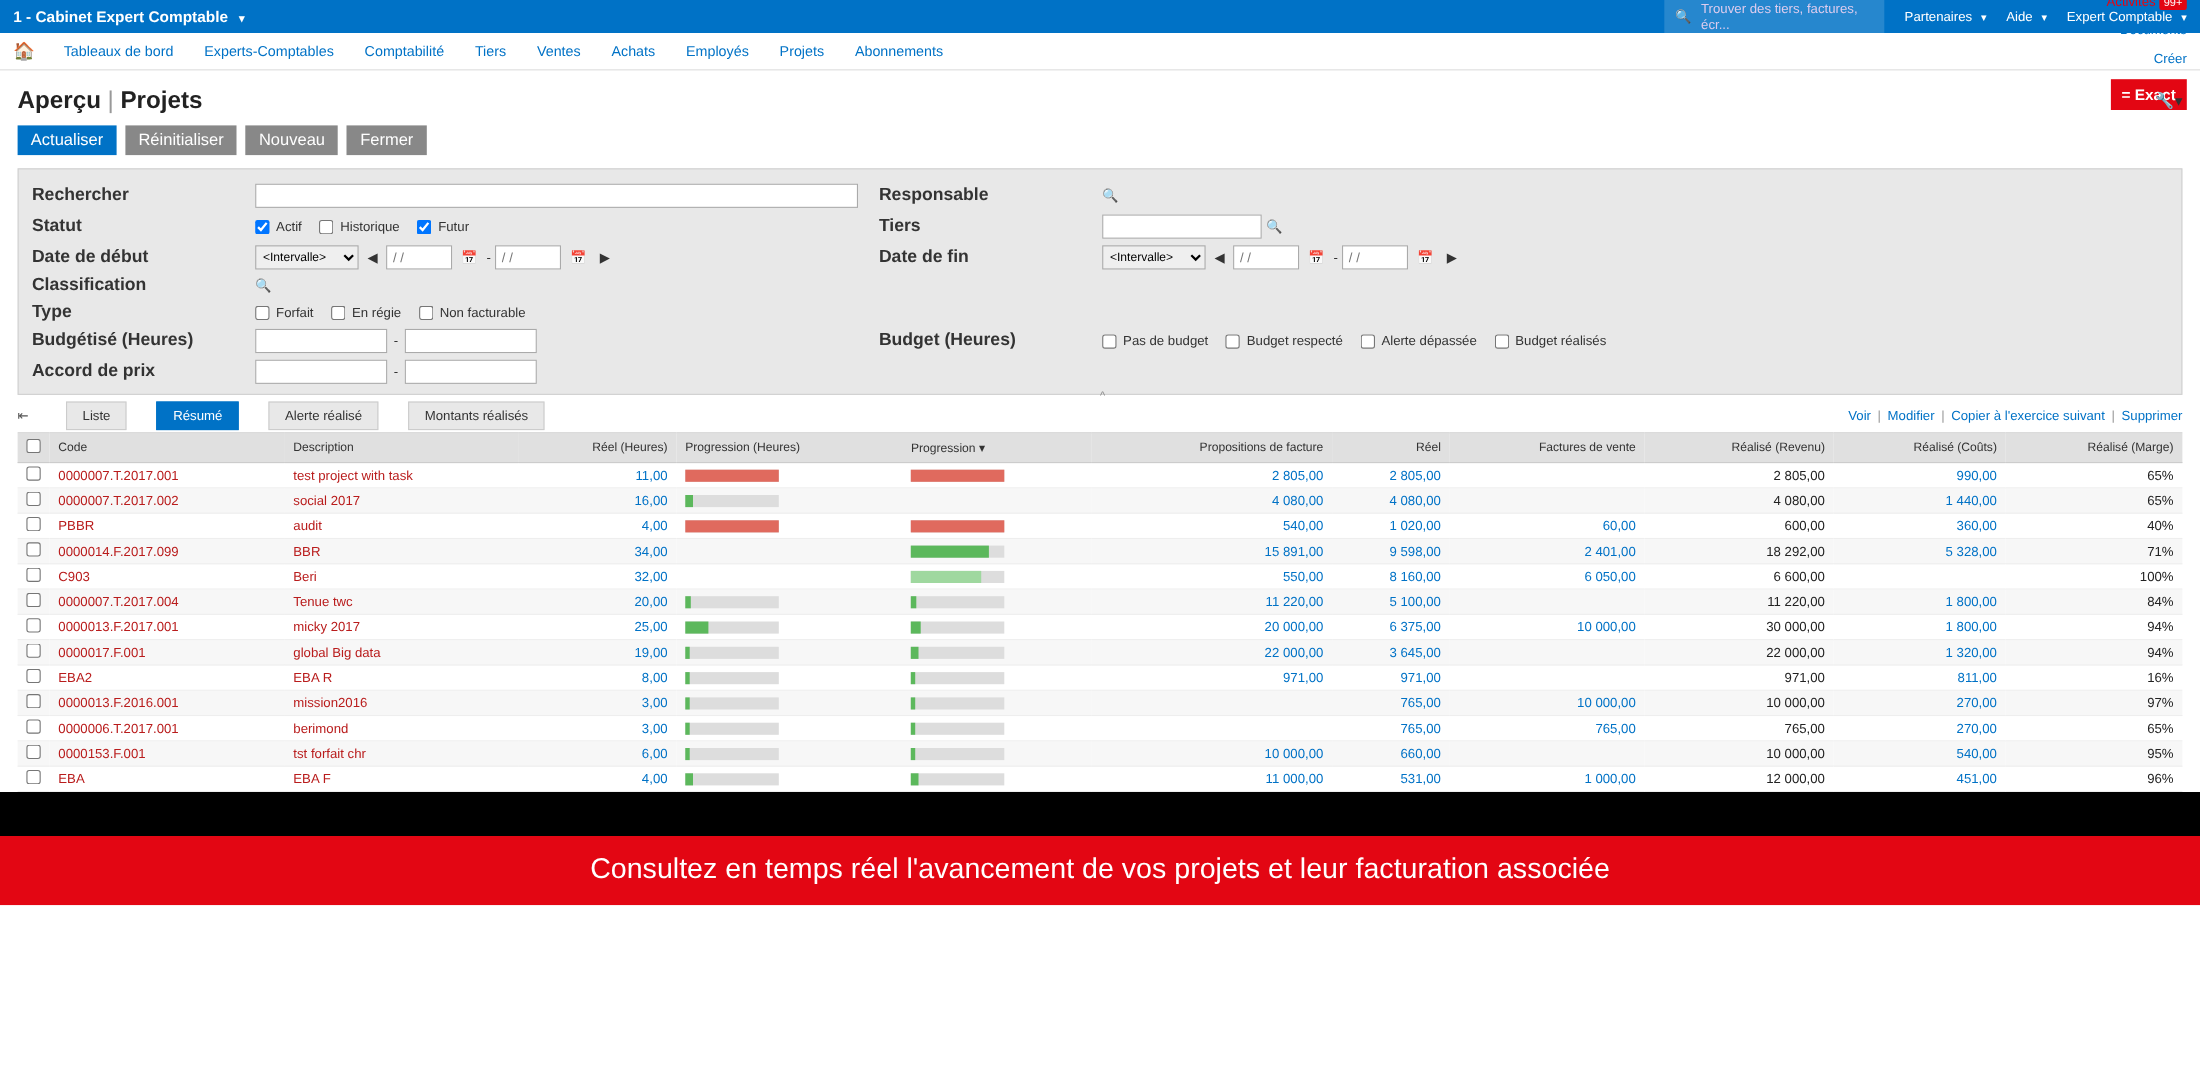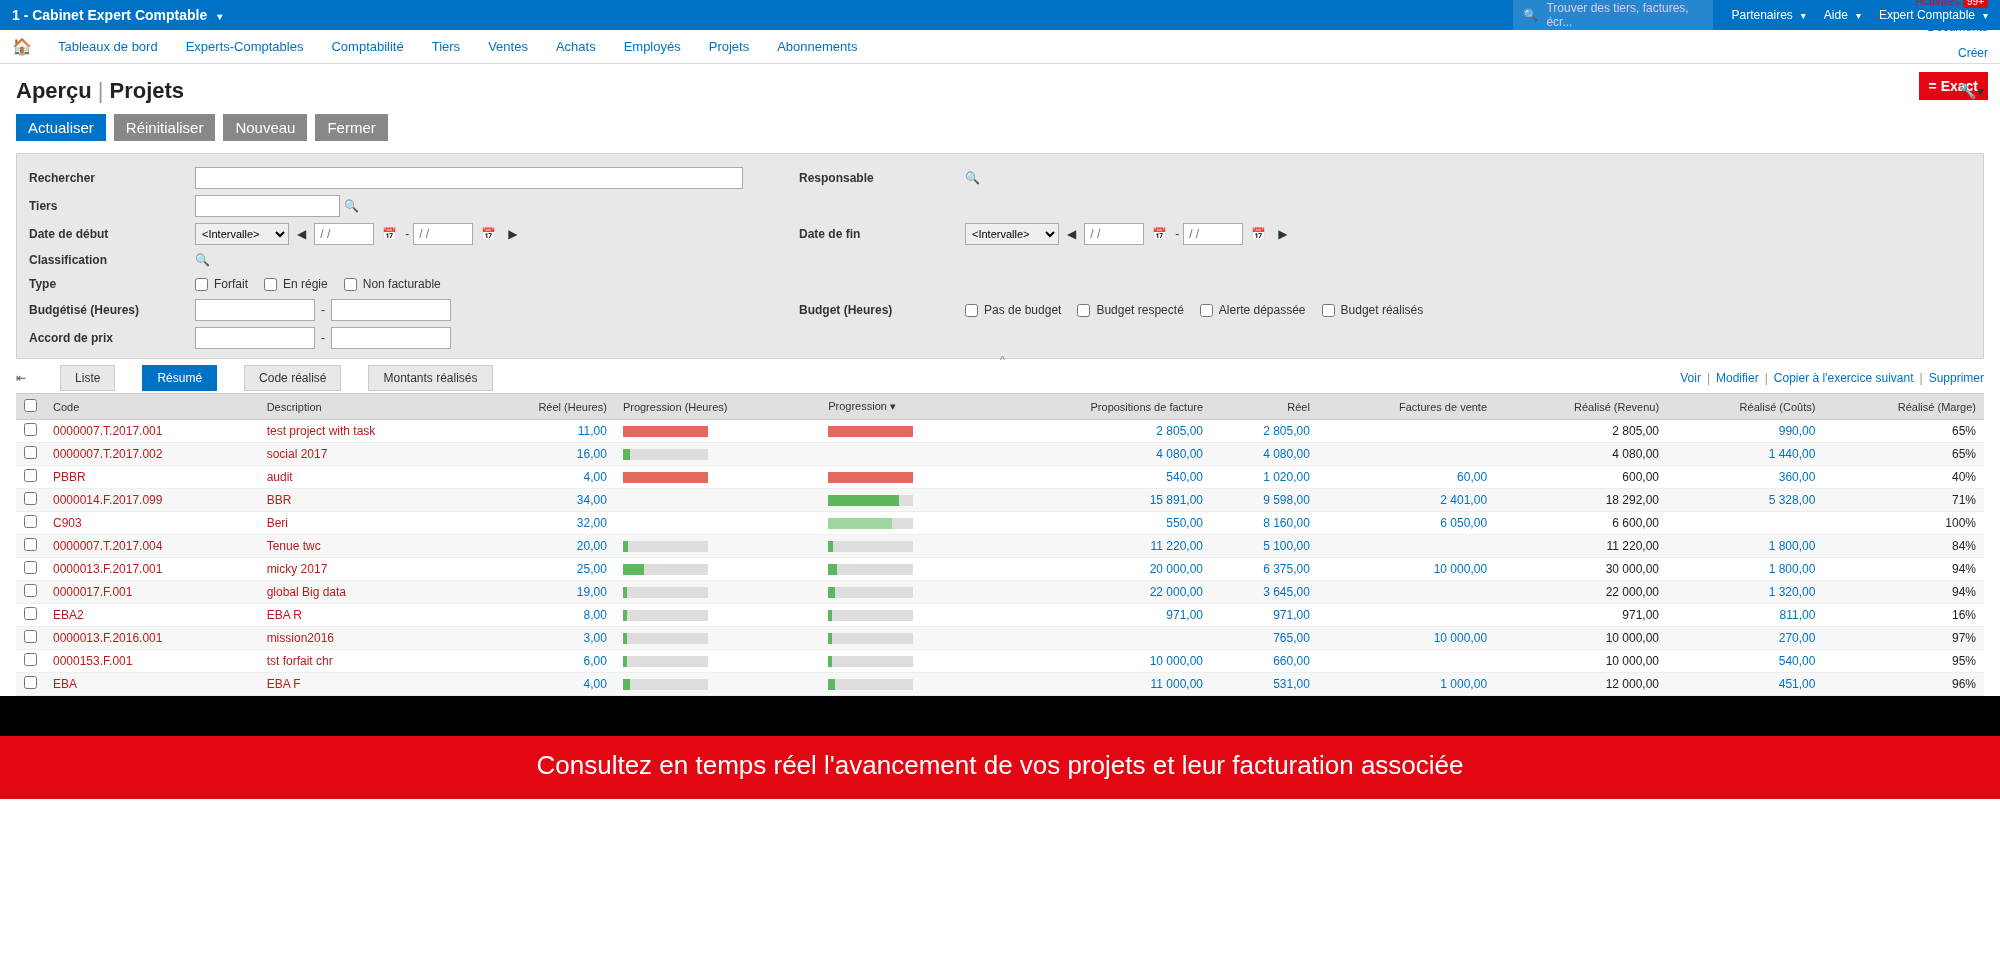--- a/index.html
+++ b/index.html
@@ -25,21 +25,21 @@
 
 .actions { padding: 0 16px 12px; display: flex; gap: 8px; }
 .btn { border: none; padding: 5px 12px; font-size: 15px; cursor: pointer; color: #fff; }
 .btn-primary { background: #0072c6; }
 .btn-secondary { background: #888; }
 
 .filter-panel { background: #e8e8e8; margin: 0 16px; padding: 10px 0 6px; border: 1px solid #d0d0d0; position: relative; }
 .filter-row { display: flex; padding: 3px 12px; align-items: center; min-height: 24px; }
 .filter-col { display: flex; align-items: center; }
 .filter-col.left { width: 770px; }
-.filter-label { width: 166px; font-size: 12px; font-weight: bold; color: #333; }
+.filter-label { width: 203px; font-size: 16px; font-weight: bold; color: #333; }
 .text-input { border: 1px solid #aaa; padding: 3px 5px; font-size: 12px; height: 22px; }
 .text-input.big { width: 548px; }
 .text-input.sm { width: 60px; }
 .text-input.med { width: 120px; }
 .text-input.tier { width: 145px; }
 .checkbox-group { display: flex; gap: 16px; align-items: center; }
 .checkbox-item { display: flex; align-items: center; gap: 4px; font-size: 12px; }
 .checkbox-item input { margin-right: 2px; }
 .select-interval { border: 1px solid #aaa; font-size: 11px; height: 22px; width: 94px; padding: 2px; }
 .icon-btn { color: #333; cursor: pointer; padding: 0 4px; font-size: 12px; }
@@ -142,20 +142,37 @@
     <div class="filter-col left">
       <span class="filter-label">Rechercher</span>
       <input class="text-input big" style="">
     </div>
     <div class="filter-col">
       <span class="filter-label">Responsable</span>
       <span class="loupe">🔍</span>
     </div>
   </div>
   <div class="filter-row">
+    <div class="filter-col left">
+      <span class="filter-label">Statut</span>
+      <div class="checkbox-group">
+        <label class="checkbox-item">
+            <input type="checkbox" checked="" style="">
+            <span>Actif</span>
+          </label>
+        <label class="checkbox-item">
+            <input type="checkbox" style="">
+            <span>Historique</span>
+          </label>
+        <label class="checkbox-item">
+            <input type="checkbox" checked="" style="">
+            <span>Futur</span>
+          </label>
+      </div>
+    </div>
     <div class="filter-col">
       <span class="filter-label">Tiers</span>
       <input class="text-input tier" style="">
       <span class="icon-btn loupe">🔍</span>
     </div>
   </div>
   <div class="filter-row">
     <div class="filter-col left">
       <span class="filter-label">Date de début</span>
       <div class="date-group">
@@ -245,21 +262,21 @@
       <input class="text-input med" style="">
     </div>
   </div>
   <div class="collapse-bar">^</div>
 </div>
 
 <div class="tabs-row">
   <span class="pin-icon">⇤</span>
   <div class="tab">Liste</div>
   <div class="tab active">Résumé</div>
-  <div class="tab">Code réalisé</div>
+  <div class="tab">Alerte réalisé</div>
   <div class="tab">Montants réalisés</div>
   <div class="tab-actions">
     <a>Voir</a>
       <span class="sep">|</span>
     <a>Modifier</a>
       <span class="sep">|</span>
     <a>Copier à l'exercice suivant</a>
       <span class="sep">|</span>
     <a>Supprimer</a>
   </div>
@@ -419,20 +436,34 @@
     <td><span class="prog-bar"><span class="prog-fill prog-green" style="width:5%"></span></span></td>
     <td class="num"></td>
     <td class="num">765,00</td>
     <td class="num">10 000,00</td>
     <td class="num-black">10 000,00</td>
     <td class="num">270,00</td>
     <td class="num-black">97%</td>
         </tr>
         <tr>
     <td class="chk-col"><input type="checkbox" style=""></td>
+    <td><a>0000006.T.2017.001</a></td>
+    <td><a>berimond</a></td>
+    <td class="num">3,00</td>
+    <td><span class="prog-bar"><span class="prog-fill prog-green" style="width:5%"></span></span></td>
+    <td><span class="prog-bar"><span class="prog-fill prog-green" style="width:5%"></span></span></td>
+    <td class="num"></td>
+    <td class="num">765,00</td>
+    <td class="num">765,00</td>
+    <td class="num-black">765,00</td>
+    <td class="num">270,00</td>
+    <td class="num-black">65%</td>
+        </tr>
+        <tr>
+    <td class="chk-col"><input type="checkbox" style=""></td>
     <td><a>0000153.F.001</a></td>
     <td><a>tst forfait chr</a></td>
     <td class="num">6,00</td>
     <td><span class="prog-bar"><span class="prog-fill prog-green" style="width:5%"></span></span></td>
     <td><span class="prog-bar"><span class="prog-fill prog-green" style="width:5%"></span></span></td>
     <td class="num">10 000,00</td>
     <td class="num">660,00</td>
     <td class="num"></td>
     <td class="num-black">10 000,00</td>
     <td class="num">540,00</td>

